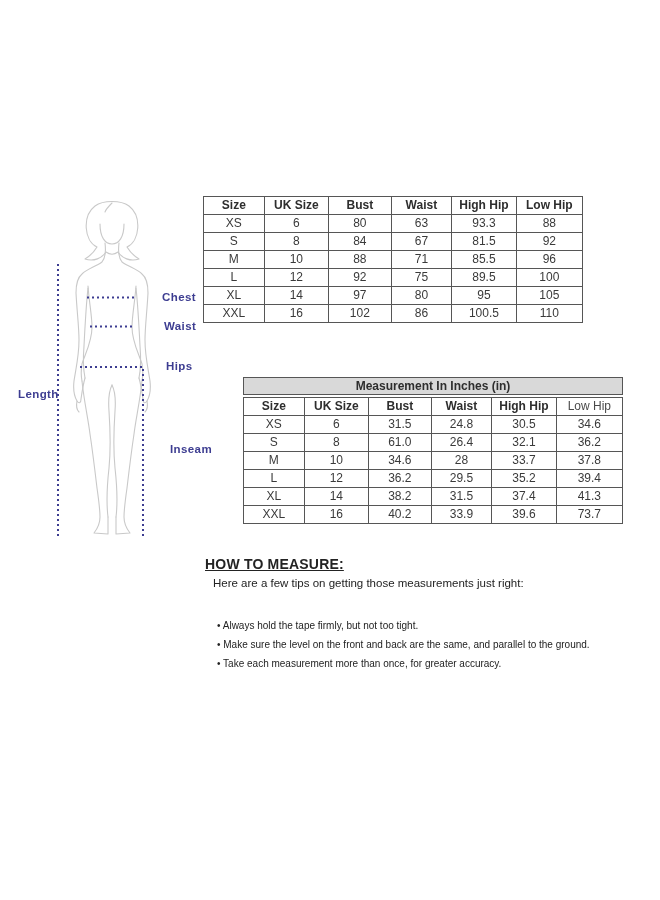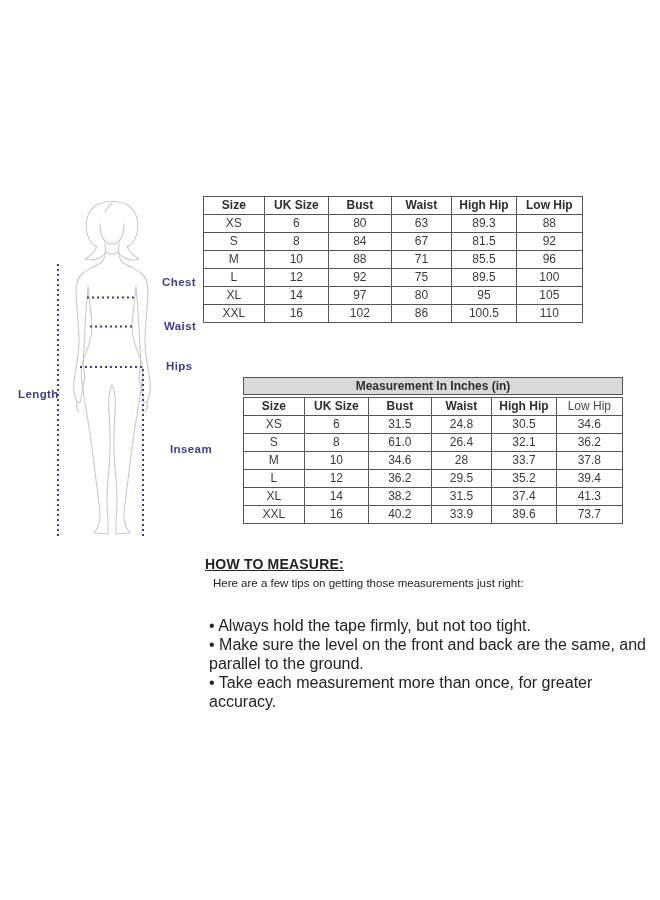--- a/index.html
+++ b/index.html
@@ -12,21 +12,21 @@
   
   #figure-svg { position:absolute; left:55px; top:196px; width:115px; height:345px; }
   #figure-svg .outline { stroke:var(--outline,#c9c9c9); fill:none; stroke-width:1.1;
                          stroke-linecap:round; stroke-linejoin:round; }
   #figure-svg .measure { stroke:var(--accent,#3d3d91); stroke-width:2; stroke-dasharray:2 3; }
 
   .fig-label {
     position:absolute; font-size:11.5px; font-weight:bold; letter-spacing:0.4px;
     color:var(--accent,#3d3d91); white-space:nowrap;
   }
-  #label-chest  { left:162px; top:276px; }
+  #label-chest  { left:162px; top:291px; }
   #label-waist  { left:164px; top:320px; }
   #label-hips   { left:166px; top:360px; }
   #label-length { left:18px;  top:388px; }
   #label-inseam { left:162px; top:443px;padding-left:8px; }
 
   
   .size-table-block { position:absolute; left:203px; width:380px; }
   #cm-block { top:196px; }
   #in-block { top:377px;margin-left:40px; }
 
@@ -44,21 +44,21 @@
   }
   .size-table th { font-weight:bold; color:#2e2e2e; }
   
   #in-block th:last-child { font-weight:normal; color:#4a4a4a; }
 
   
   #howto { position:absolute; left:205px; top:556px; width:450px; color:#232323; }
   #howto h3 { margin:0; font-size:14px; font-weight:bold; text-decoration:underline;
               letter-spacing:0.2px; line-height:16px; }
   #howto p  { margin:4px 0 0; font-size:11.5px; line-height:14px;padding-left:8px; }
-  #howto ul { margin:26px 4px 0; padding:0; list-style:none; font-size:16px; line-height:19px; }
+  #howto ul { margin:26px 12px 0; padding:0; list-style:none; font-size:10px; line-height:19px; }
   #howto li::before { content:"\2022  "; }
 </style>
 </head>
 <body>
 
 <div id="page">
 
   <svg id="figure-svg" viewBox="0 0 115 345">
     <g class="outline">
 
@@ -127,21 +127,21 @@
             <th>High Hip</th>
             <th>Low Hip</th>
           </tr>
         </thead>
         <tbody>
           <tr>
             <td>XS</td>
             <td>6</td>
             <td>80</td>
             <td>63</td>
-            <td>89.3</td>
+            <td>93.3</td>
             <td>88</td>
           </tr>
           <tr>
             <td>S</td>
             <td>8</td>
             <td>84</td>
             <td>67</td>
             <td>81.5</td>
             <td>92</td>
           </tr>

